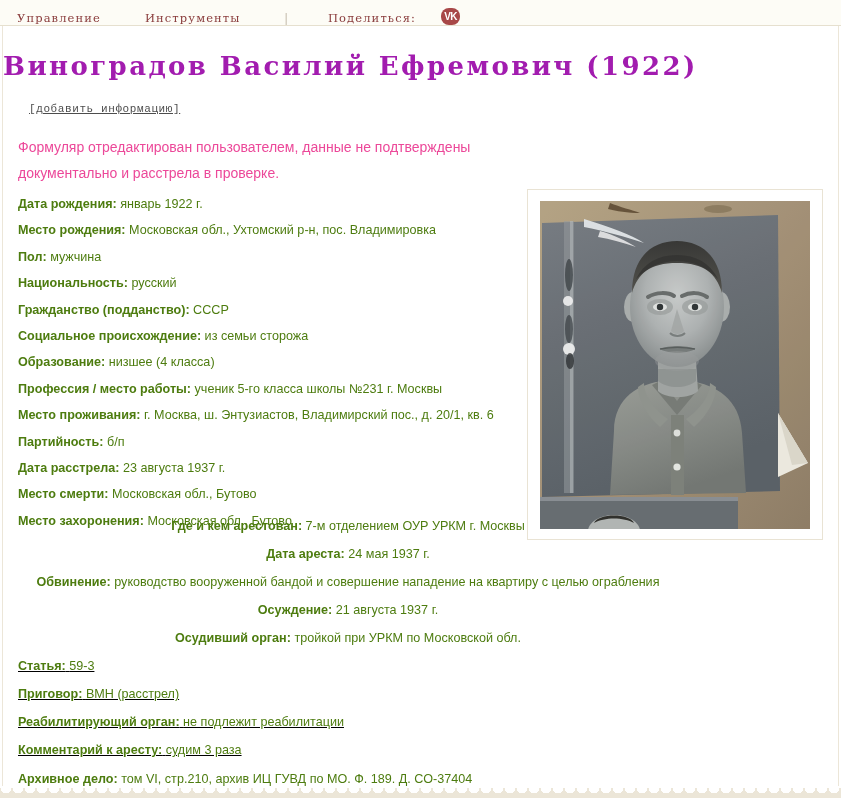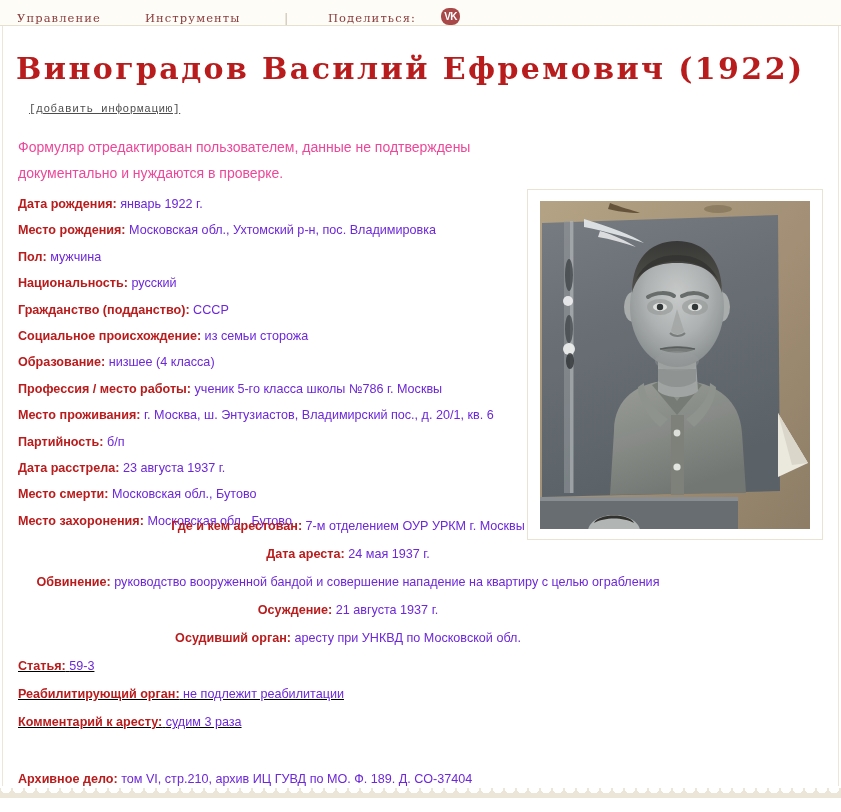--- a/index.html
+++ b/index.html
@@ -115,26 +115,26 @@
     left: 0;
     top: 772px;
     width: 841px;
     height: 14px;
     background: #ffffff;
   }
 
   
   .title {
     position: absolute;
-    left: 16px; top: 25px;
+    left: 3px; top: 25px;
     font-family: "DejaVu Serif", "Liberation Serif", serif;
-    font-size: 30px;
+    font-size: 26px;
     font-weight: bold;
     letter-spacing: 2.4px;
-    color: #b91c1c;
+    color: #a21caf;
     white-space: nowrap;
   }
   .addinfo {
     position: absolute;
     left: 29px; top: 77px;
     font-family: Liberation Mono, monospace;
     font-size: 11px;
     letter-spacing: 0.6px;
     color: #4d4d4d;
     cursor: pointer;
@@ -165,25 +165,25 @@
     font-size: 12.6px;
     line-height: 26.4px;
     color: #222222;
     white-space: nowrap;
   }
   .fields-b .field, .fields-c .field, .fields-d .field { line-height: 28px; }
   .fields-d .field { line-height: 27px; }
 
   .field .k {
     font-weight: bold;
-    color: #b91c1c;
+    color: #4d7c0f;
   }
   .field .v {
     font-weight: normal;
-    color: #6d28d9;
+    color: #4d7c0f;
   }
 
   
   .photo-frame {
     position: absolute;
     left: 527px;
     top: 163px;
     width: 296px;
     height: 351px;
     background: #ffffff;
@@ -218,21 +218,21 @@
 
   <div class="edge-left"></div>
   <div class="edge-right"></div>
 
   <div class="title">Виноградов Василий Ефремович (1922)</div>
 
   <a class="addinfo" href="#">[добавить информацию]</a>
 
   <div class="warning">
     <div>Формуляр отредактирован пользователем, данные не подтверждены</div>
-    <div>документально и нуждаются в проверке.</div>
+    <div>документально и расстрела в проверке.</div>
   </div>
 
   <div class="photo-frame">
     <div class="photo">
       <svg width="270" height="328" viewBox="0 0 270 328" xmlns="http://www.w3.org/2000/svg" role="img">
         <defs>
           <linearGradient id="bgpaper" x1="0" y1="0" x2="1" y2="1">
             <stop offset="0%" stop-color="#c5b291"></stop>
             <stop offset="45%" stop-color="#b5a184"></stop>
             <stop offset="100%" stop-color="#9d8a70"></stop>
@@ -332,38 +332,39 @@
   </div>
 
   <div class="fields fields-a">
     <div class="field"><span class="k">Дата рождения:</span> <span class="v">январь 1922 г.</span></div>
     <div class="field"><span class="k">Место рождения:</span> <span class="v">Московская обл., Ухтомский р-н, пос. Владимировка</span></div>
     <div class="field"><span class="k">Пол:</span> <span class="v">мужчина</span></div>
     <div class="field"><span class="k">Национальность:</span> <span class="v">русский</span></div>
     <div class="field"><span class="k">Гражданство (подданство):</span> <span class="v">СССР</span></div>
     <div class="field"><span class="k">Социальное происхождение:</span> <span class="v">из семьи сторожа</span></div>
     <div class="field"><span class="k">Образование:</span> <span class="v">низшее (4 класса)</span></div>
-    <div class="field"><span class="k">Профессия / место работы:</span> <span class="v">ученик 5-го класса школы №786 г. Москвы</span></div>
+    <div class="field"><span class="k">Профессия / место работы:</span> <span class="v">ученик 5-го класса школы №231 г. Москвы</span></div>
     <div class="field"><span class="k">Место проживания:</span> <span class="v">г. Москва, ш. Энтузиастов, Владимирский пос., д. 20/1, кв. 6</span></div>
     <div class="field"><span class="k">Партийность:</span> <span class="v">б/п</span></div>
     <div class="field"><span class="k">Дата расстрела:</span> <span class="v">23 августа 1937 г.</span></div>
     <div class="field"><span class="k">Место смерти:</span> <span class="v">Московская обл., Бутово</span></div>
     <div class="field"><span class="k">Место захоронения:</span> <span class="v">Московская обл., Бутово</span></div>
   </div>
 
   <div class="fields fields-b">
     <div class="field"><span class="k">Где и кем арестован:</span> <span class="v">7-м отделением ОУР УРКМ г. Москвы</span></div>
     <div class="field"><span class="k">Дата ареста:</span> <span class="v">24 мая 1937 г.</span></div>
     <div class="field"><span class="k">Обвинение:</span> <span class="v">руководство вооруженной бандой и совершение нападение на квартиру с целью ограбления</span></div>
     <div class="field"><span class="k">Осуждение:</span> <span class="v">21 августа 1937 г.</span></div>
-    <div class="field"><span class="k">Осудивший орган:</span> <span class="v">аресту при УНКВД по Московской обл.</span></div>
+    <div class="field"><span class="k">Осудивший орган:</span> <span class="v">тройкой при УРКМ по Московской обл.</span></div>
   </div>
 
   <div class="fields fields-c">
     <div class="field"><span class="k">Статья:</span> <span class="v">59-3</span></div>
+    <div class="field"><span class="k">Приговор:</span> <span class="v">ВМН (расстрел)</span></div>
     <div class="field"><span class="k">Реабилитирующий орган:</span> <span class="v">не подлежит реабилитации</span></div>
     <div class="field"><span class="k">Комментарий к аресту:</span> <span class="v">судим 3 раза</span></div>
   </div>
 
   <div class="fields fields-d">
     <div class="field"><span class="k">Архивное дело:</span> <span class="v">том VI, стр.210, архив ИЦ ГУВД по МО. Ф. 189. Д. СО-37404</span></div>
     <div class="field"><span class="k">Источники данных:</span> <span class="v">БД "Жертвы политического террора в СССР"; Москва, расстрельные списки - Бутовский полигон</span></div>
   </div>
 
   <div class="scallop"></div>

